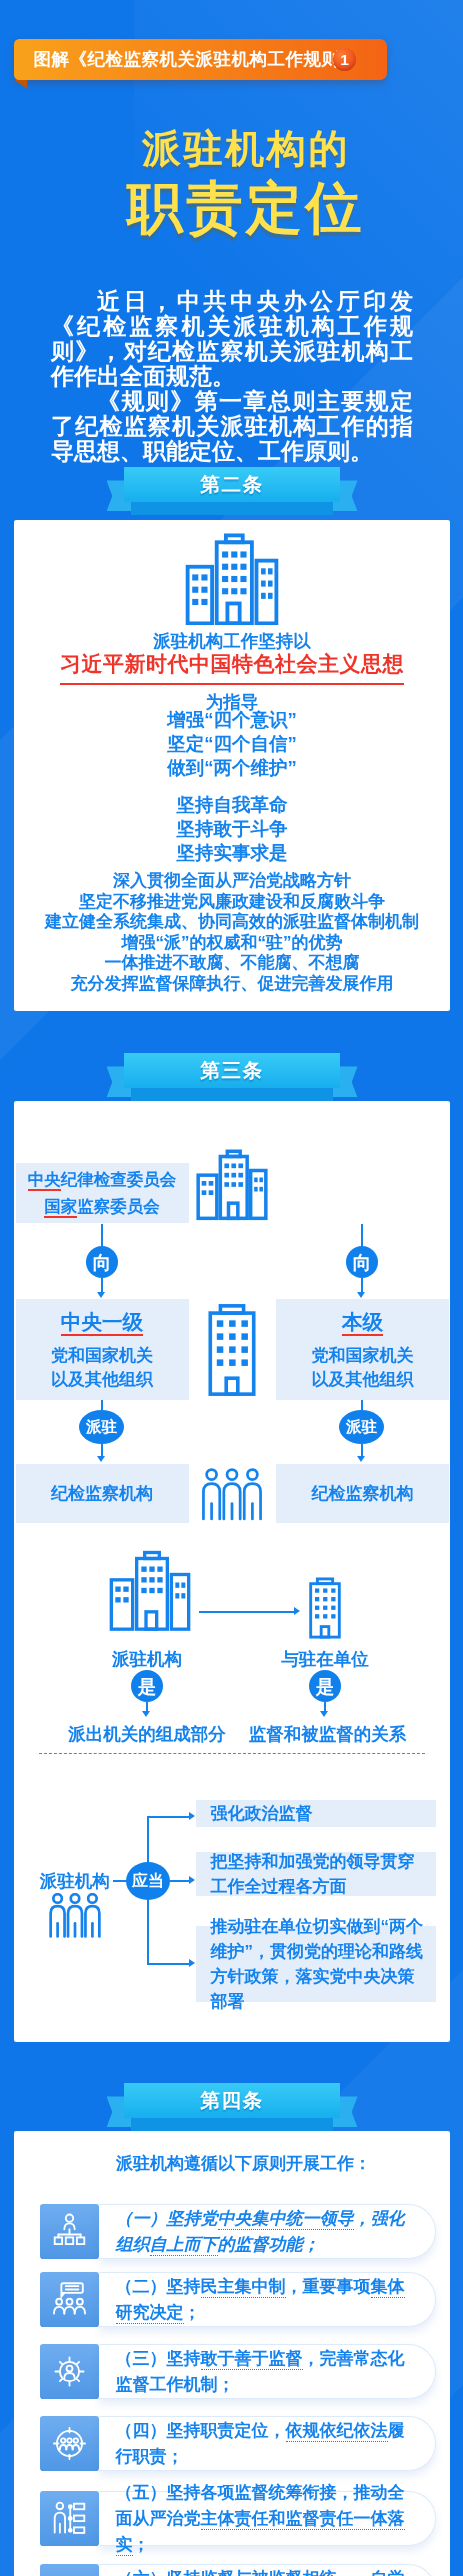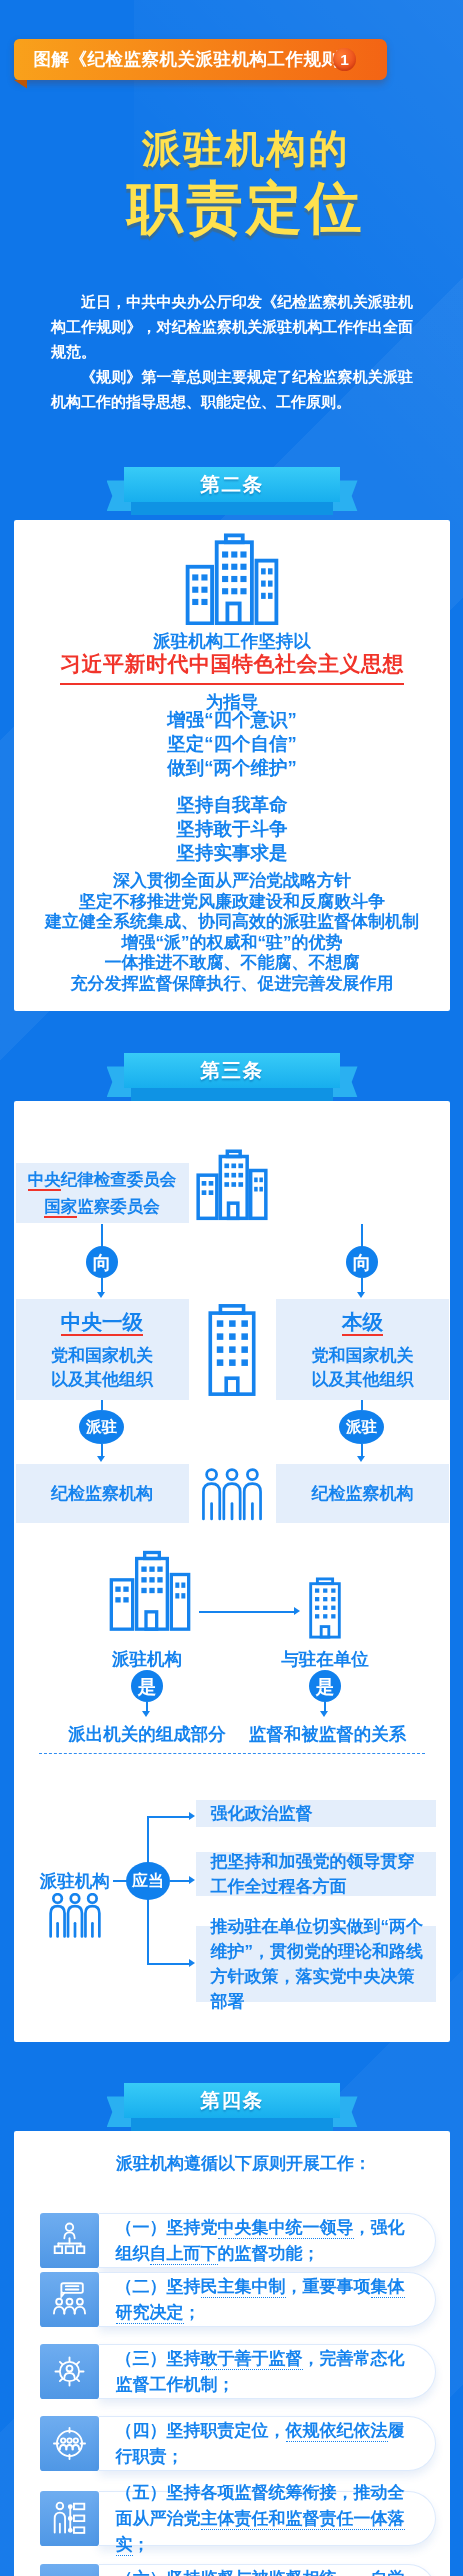--- a/index.html
+++ b/index.html
@@ -15,21 +15,21 @@
   .hdr-txt{position:absolute;left:19.6px;top:0;line-height:41px;font-size:17.5px;font-weight:900;color:#ffffff;letter-spacing:0.5px;}
   .hdr-fold{position:absolute;left:14px;top:80px;width:13.4px;height:8.8px;background:#bd5606;clip-path:polygon(0 0,100% 0,100% 100%);}
   .hdr-badge{position:absolute;left:333px;top:48px;width:23px;height:23px;border-radius:50%;background:radial-gradient(circle at 35% 30%,#ff7b33,#e23a0e);color:#fff;font-size:15.5px;font-weight:900;text-align:center;line-height:23px;box-shadow:inset 0 -2.1px 3.1px rgba(120,20,0,.25);}
 
   
   .title{position:absolute;left:0;right:0;top:123px;text-align:center;color:#ffe14e;font-weight:900;margin-left:28px;}
   .title .t1{font-size:39px;line-height:52px;letter-spacing:2.6px;text-shadow:0 3.1px 1px rgba(130,90,0,.32);}
   .title .t2{font-size:56px;line-height:65px;letter-spacing:3.6px;text-shadow:0 3.6px 1px rgba(130,90,0,.32);}
 
   
-  .intro{position:absolute;left:51px;width:362px;top:289px;color:#ffffff;font-size:15px;line-height:25px;font-weight:600;text-align:justify;}
+  .intro{position:absolute;left:51px;width:362px;top:289px;color:#ffffff;font-size:23px;line-height:25px;font-weight:600;text-align:justify;}
   .intro p{margin:0;text-indent:2em;}
 
   
   .sec{position:absolute;left:124px;width:216px;height:49px;}
   .sec .tail{position:absolute;top:13.4px;width:29px;height:31px;background:#2ab0f1;}
   .sec .tail.l{left:-17.5px;clip-path:polygon(0 0,100% 0,100% 100%,0 100%,20% 50%);}
   .sec .tail.r{right:-17.5px;clip-path:polygon(0 0,100% 0,80% 50%,100% 100%,0 100%);}
   .sec .under{position:absolute;left:7.2px;right:7.2px;top:30px;height:17.5px;background:#0f93e4;}
   .sec .main{position:absolute;left:0;top:0;width:100%;height:35px;background:linear-gradient(180deg,#38cbf7 0%,#17aeee 100%);text-align:center;line-height:35px;color:#fff;font-size:19.6px;font-weight:900;letter-spacing:1.5px;text-shadow:0 2.1px 1.5px rgba(0,80,150,.35);}
 
@@ -366,21 +366,21 @@
   <div class="sec" style="top:2083px;">
     <div class="tail l"></div>
     <div class="tail r"></div>
     <div class="under"></div>
     <div class="main">第四条</div>
   </div>
 
   <div class="card" style="top:2131px;height:515px;">
     <div class="a4-intro">派驻机构遵循以下原则开展工作：</div>
 
-    <div class="pill" style="top:82px;">
+    <div class="pill" style="top:73px;font-style:italic;">
       <div class="pill-sq">
         <svg width="37" height="37" viewBox="0 0 100 100" fill="none" stroke="#ffffff" stroke-width="5" stroke-linecap="round">
           <circle cx="50" cy="14" r="10"></circle>
             <path d="M36 44 q0-16 14-16 q14 0 14 16"></path>
           <line x1="50" y1="44" x2="50" y2="58"></line>
             <line x1="20" y1="58" x2="80" y2="58"></line>
           <line x1="20" y1="58" x2="20" y2="66"></line>
             <line x1="80" y1="58" x2="80" y2="66"></line>
           <rect x="10" y="66" width="20" height="18"></rect>
             <rect x="40" y="66" width="20" height="18"></rect>

